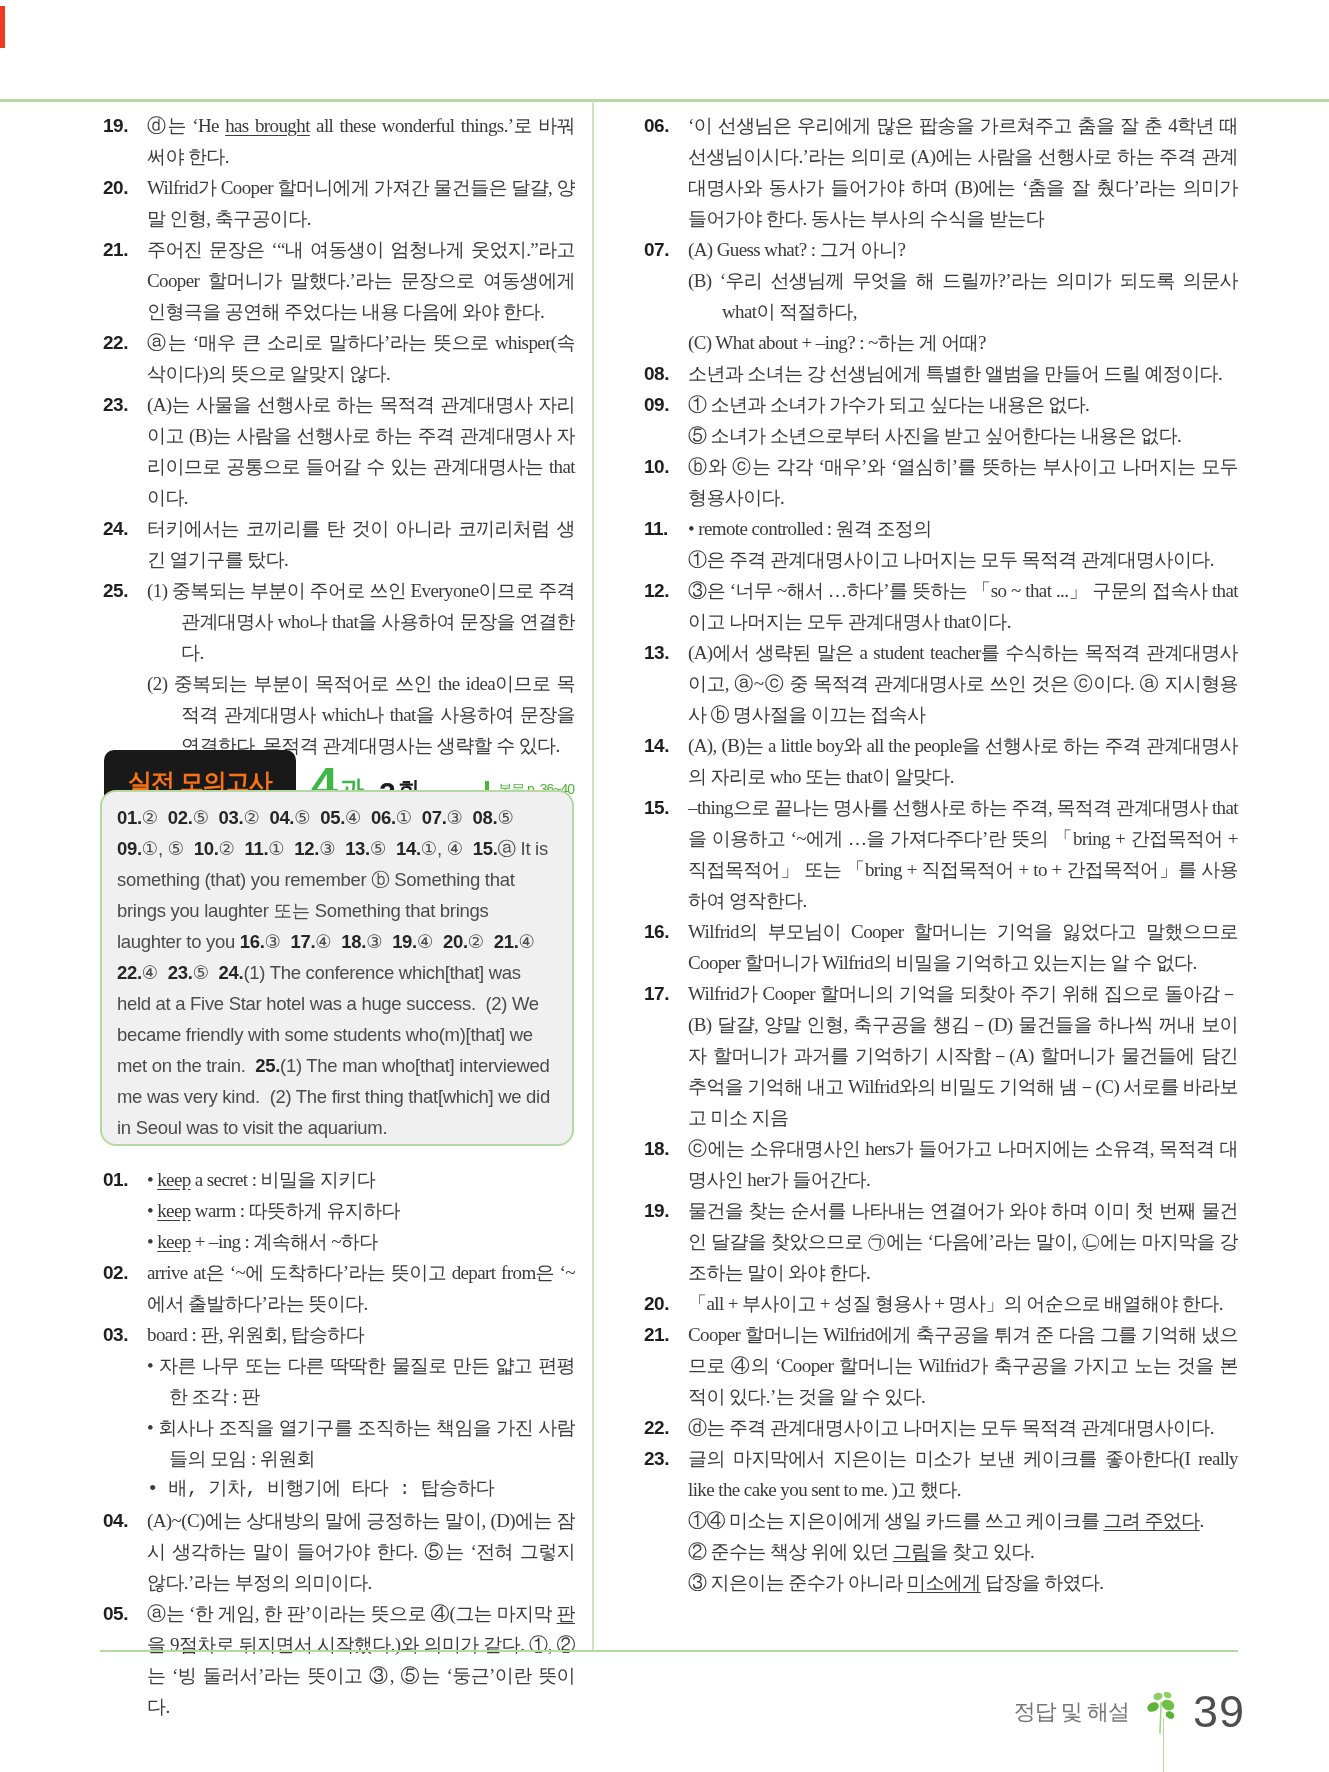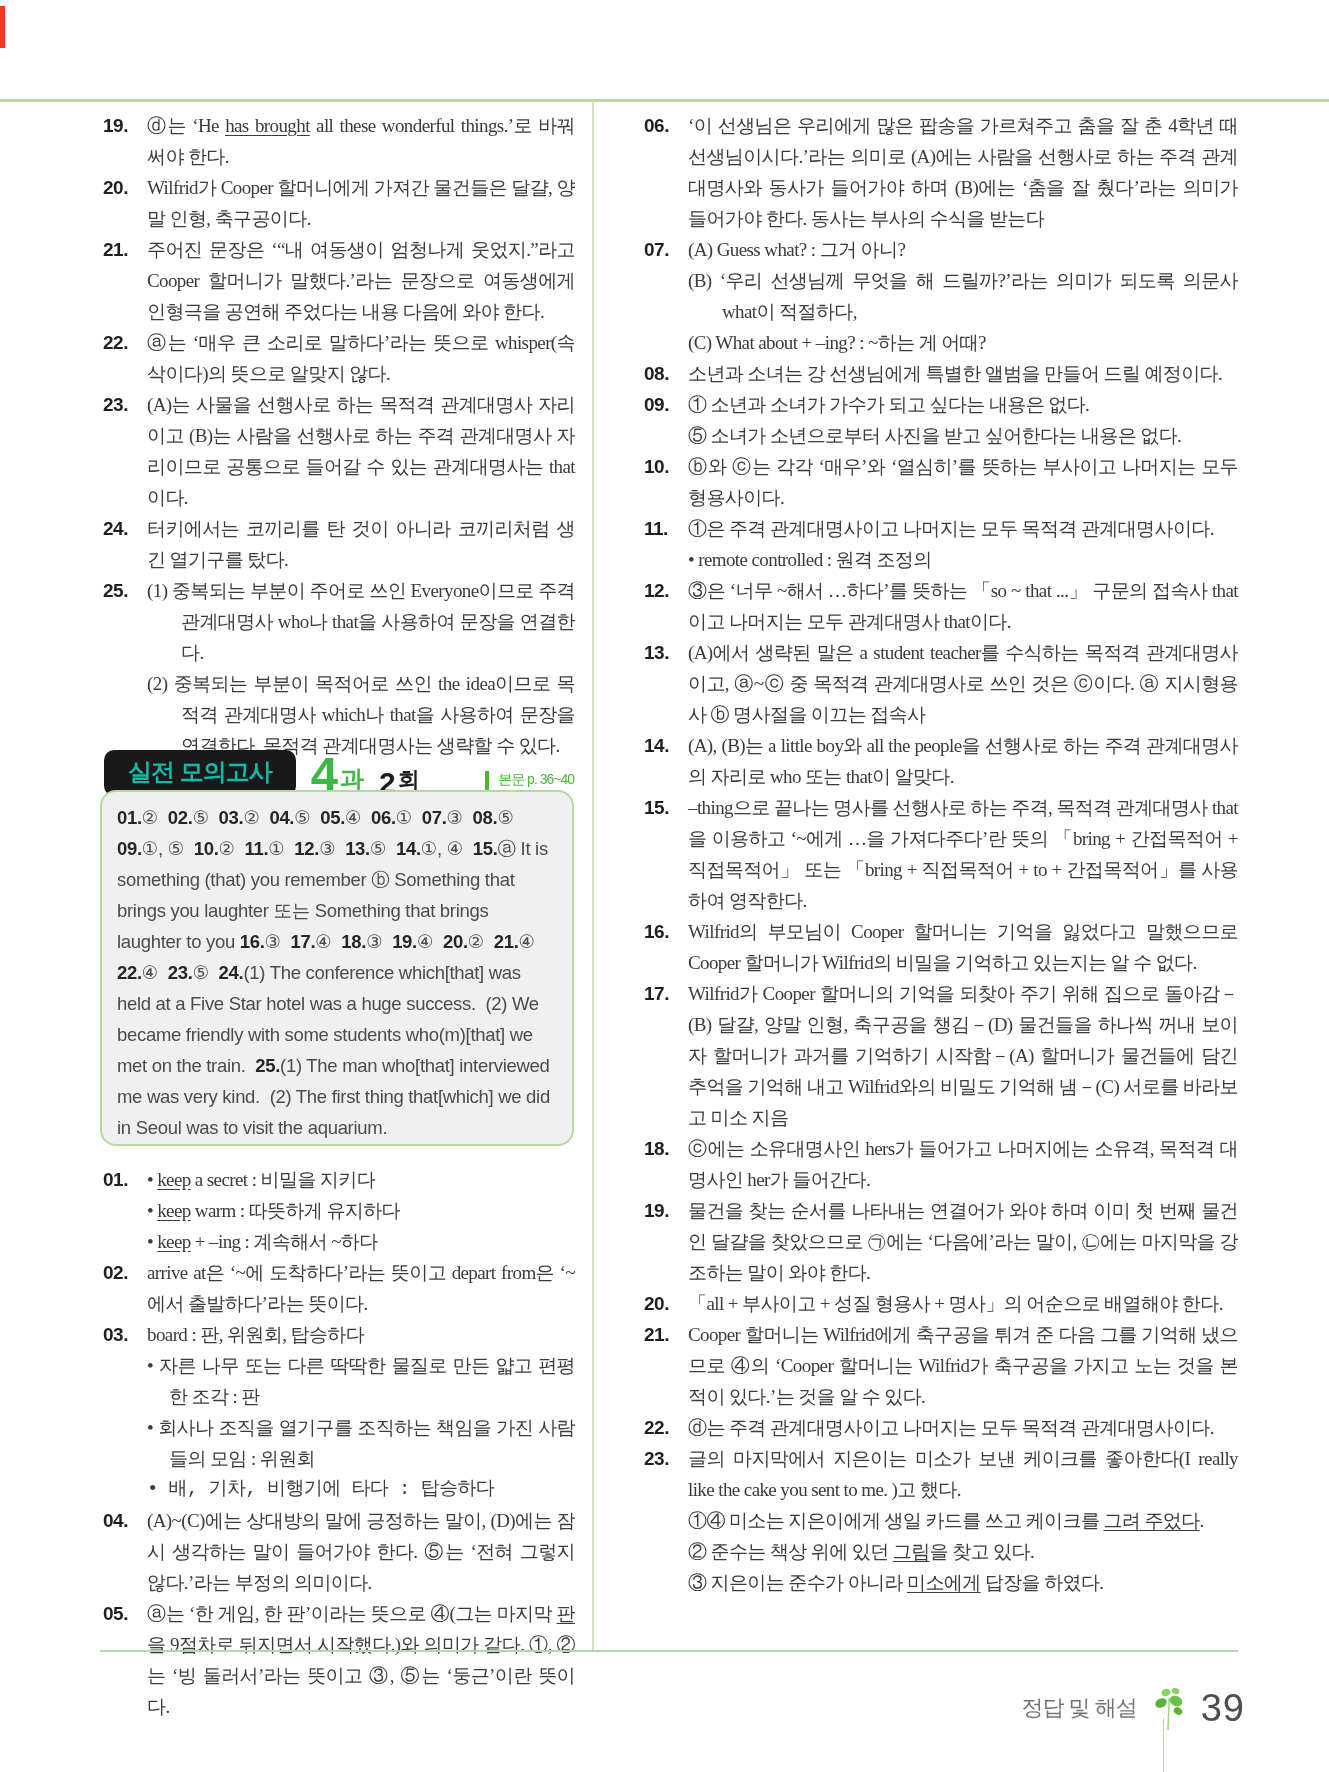--- a/index.html
+++ b/index.html
@@ -29,22 +29,22 @@
   }
   .u { text-decoration:underline; text-underline-offset:3px; }
 
   
   .answer-header {
     position:absolute; left:104px; top:750px; width:470px;
     display:flex; align-items:flex-end;
     font-family:"Liberation Sans","DejaVu Sans",sans-serif;
   }
   .badge {
-    position:relative; background:#191919; color:#14b8a6; border-radius:10px;
-    padding:6px 24px 8px; font-size:24px; font-weight:700; letter-spacing:-1px;
+    position:relative; background:#191919; color:#f97316; border-radius:10px;
+    padding:16px 24px 8px; font-size:24px; font-weight:700; letter-spacing:-1px;
   }
   .badge::after {
     content:""; position:absolute; left:104px; bottom:-9px; width:40px; height:18px;
     background:#191919; border-radius:0 0 20px 20px;
   }
   .lesson-num    { color:#3eb648; font-size:49px; line-height:0.85; font-weight:700; margin-left:15px; }
   .lesson-suffix { color:#3eb648; font-size:24px; font-weight:700; margin:0 0 1px 2px; }
   .round-num     { color:#1d1d1d; font-size:30px; line-height:0.9; font-weight:700; margin-left:15px; }
   .round-suffix  { color:#1d1d1d; font-size:22px; font-weight:700; margin:0 0 1px 2px; }
   .source { margin-left:auto; display:flex; align-items:flex-start; gap:9px; color:#4eb43a;
@@ -63,21 +63,21 @@
   }
   .ansno { color:#262626; font-weight:700; }
 
   
   .footer {
     position:absolute; left:0; top:1686px; width:1245px;
     display:flex; justify-content:flex-end; align-items:center; gap:14px;
     font-family:"Liberation Sans","DejaVu Sans",sans-serif;
   }
   .footer-label { font-size:22px; color:#757575; letter-spacing:-1px; }
-  .page-num { font-size:38px; font-weight:300; color:#4e4e4e; letter-spacing:1px;text-align:center; }
+  .page-num { font-size:45px; font-weight:300; color:#4e4e4e; letter-spacing:1px;text-align:center; }
   .footer-hairline { position:absolute; left:1163px; top:1718px; width:1px; height:54px; background:#b5d9a0; }
   .sprout { display:block; }
 </style>
 </head>
 <body>
 
 <div class="page">
 
   <div class="red-tick"></div>
   <div class="top-rule"></div>
@@ -214,22 +214,22 @@
       </div>
       <div class="item">
         <span class="no">10.</span>
         <div class="body">
           <p class="para">ⓑ와 ⓒ는 각각 ‘매우’와 ‘열심히’를 뜻하는 부사이고 나머지는 모두 형용사이다.</p>
         </div>
       </div>
       <div class="item">
         <span class="no">11.</span>
         <div class="body">
+          <p class="para" style="padding-left: 22px; text-indent: -22px;">• remote controlled : 원격 조정의</p>
           <p class="para">①은 주격 관계대명사이고 나머지는 모두 목적격 관계대명사이다.</p>
-          <p class="para" style="padding-left: 22px; text-indent: -22px;">• remote controlled : 원격 조정의</p>
         </div>
       </div>
       <div class="item">
         <span class="no">12.</span>
         <div class="body">
           <p class="para">③은 ‘너무 ~해서 …하다’를 뜻하는 「so ~ that ...」 구문의 접속사 that이고 나머지는 모두 관계대명사 that이다.</p>
         </div>
       </div>
       <div class="item">
         <span class="no">13.</span>

